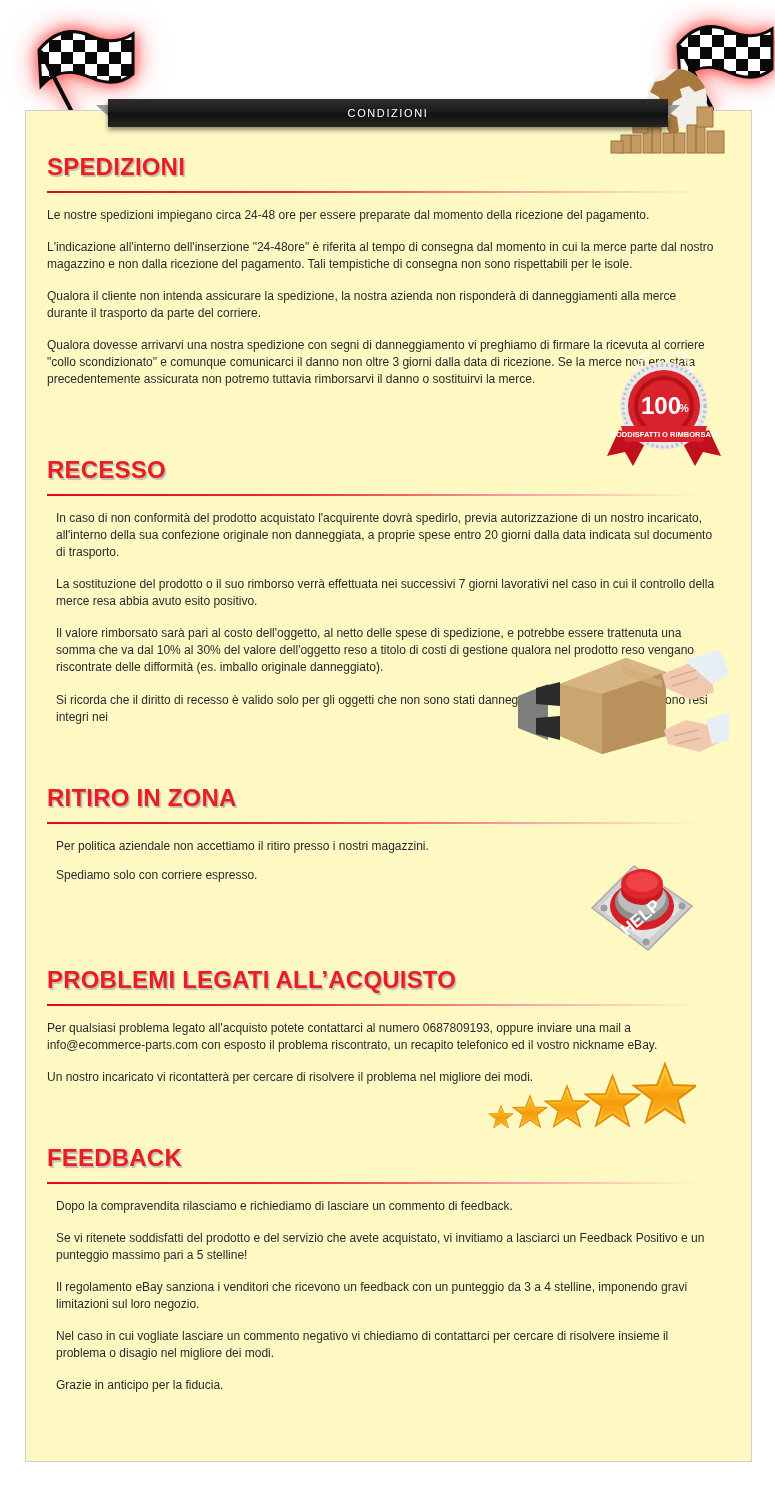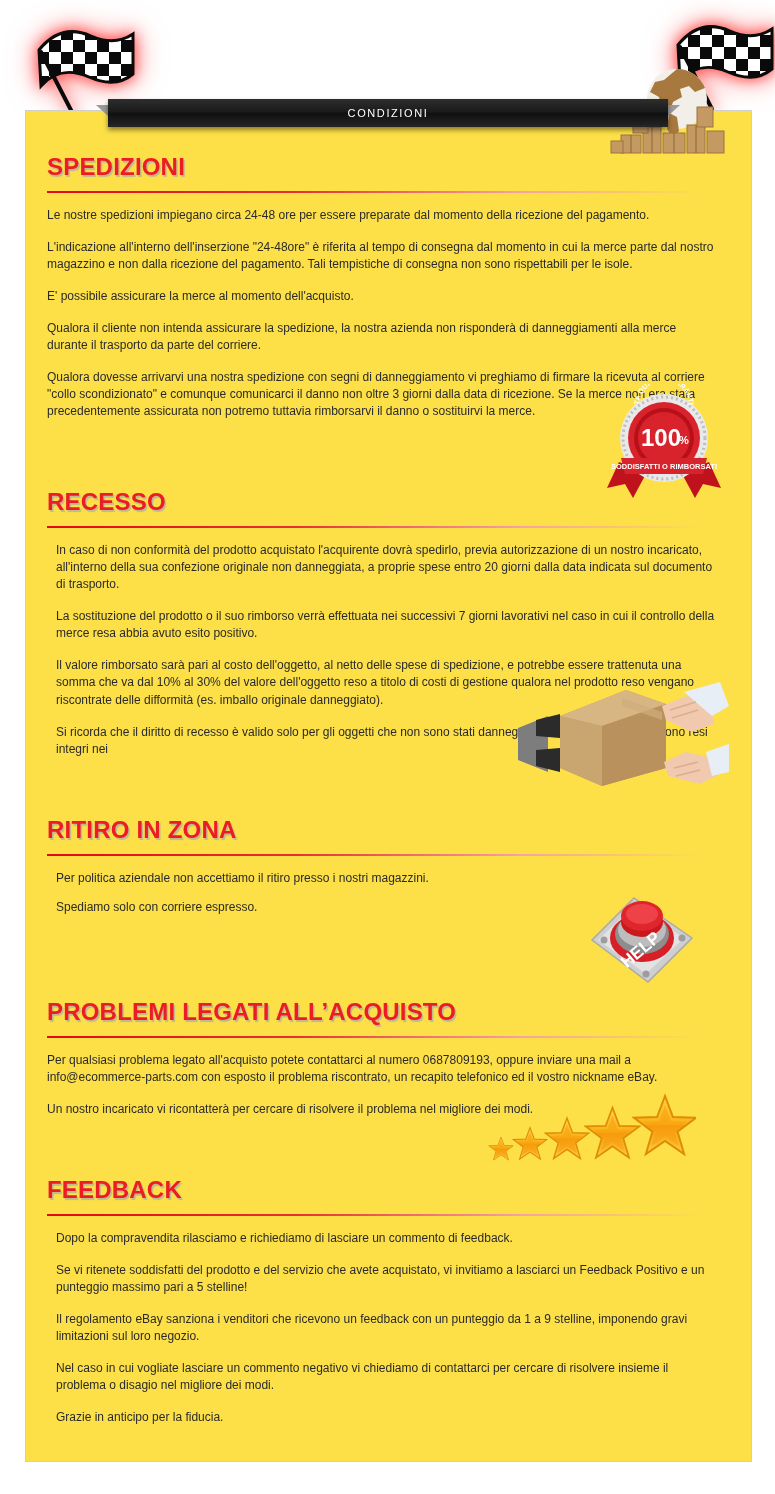--- a/index.html
+++ b/index.html
@@ -68,21 +68,21 @@
     border-color: transparent transparent transparent #9a9a9a;
   }
 
   
   .content-frame {
     position: absolute;
     left: 25px; top: 110px;
     width: 727px;
     height: 1352px;
     border: 1px solid #cfcfcf;
-    background: #fde047;
+    background: #fef9c3;
   }
 
   
   .section { position: relative; }
   .section-head {
     position: relative;
     height: 96px;
   }
   .section-title {
     position: absolute;
@@ -251,21 +251,20 @@
             <path d="M28,78 L28,96"></path>
               <path d="M49,70 L49,96"></path>
               <path d="M71,76 L71,96"></path>
               <path d="M93,68 L93,96"></path>
           </g>
         </svg>
       </div>
       <div class="body-text">
         <p>Le nostre spedizioni impiegano circa 24-48 ore per essere preparate dal momento della ricezione del pagamento.</p>
         <p>L'indicazione all'interno dell'inserzione "24-48ore" è riferita al tempo di consegna dal momento in cui la merce parte dal nostro magazzino e non dalla ricezione del pagamento. Tali tempistiche di consegna non sono rispettabili per le isole.</p>
-        <p>E' possibile assicurare la merce al momento dell'acquisto.</p>
         <p>Qualora il cliente non intenda assicurare la spedizione, la nostra azienda non risponderà di danneggiamenti alla merce durante il trasporto da parte del corriere.</p>
         <p>Qualora dovesse arrivarvi una nostra spedizione con segni di danneggiamento vi preghiamo di firmare la ricevuta al corriere "collo scondizionato" e comunque comunicarci il danno non oltre 3 giorni dalla data di ricezione. Se la merce non era stata precedentemente assicurata non potremo tuttavia rimborsarvi il danno o sostituirvi la merce.</p>
       </div>
     </div>
 
     <div class="spacer-md"></div>
 
     <div class="section">
       <div class="section-head">
         <div class="section-title">RECESSO</div>
@@ -385,20 +384,20 @@
           <use href="#starShape" x="2" y="44" width="26" height="26"></use>
           <use href="#starShape" x="26" y="34" width="36" height="36"></use>
           <use href="#starShape" x="58" y="24" width="46" height="46"></use>
           <use href="#starShape" x="98" y="13" width="57" height="57"></use>
           <use href="#starShape" x="146" y="1" width="66" height="66"></use>
         </svg>
       </div>
       <div class="body-text indented">
         <p>Dopo la compravendita rilasciamo e richiediamo di lasciare un commento di feedback.</p>
         <p>Se vi ritenete soddisfatti del prodotto e del servizio che avete acquistato, vi invitiamo a lasciarci un Feedback Positivo e un punteggio massimo pari a 5 stelline!</p>
-        <p>Il regolamento eBay sanziona i venditori che ricevono un feedback con un punteggio da 1 a 9 stelline, imponendo gravi limitazioni sul loro negozio.</p>
+        <p>Il regolamento eBay sanziona i venditori che ricevono un feedback con un punteggio da 3 a 4 stelline, imponendo gravi limitazioni sul loro negozio.</p>
         <p>Nel caso in cui vogliate lasciare un commento negativo vi chiediamo di contattarci per cercare di risolvere insieme il problema o disagio nel migliore dei modi.</p>
         <p>Grazie in anticipo per la fiducia.</p>
       </div>
     </div>
 
   </div>
 </div>
 
 </body></html>

